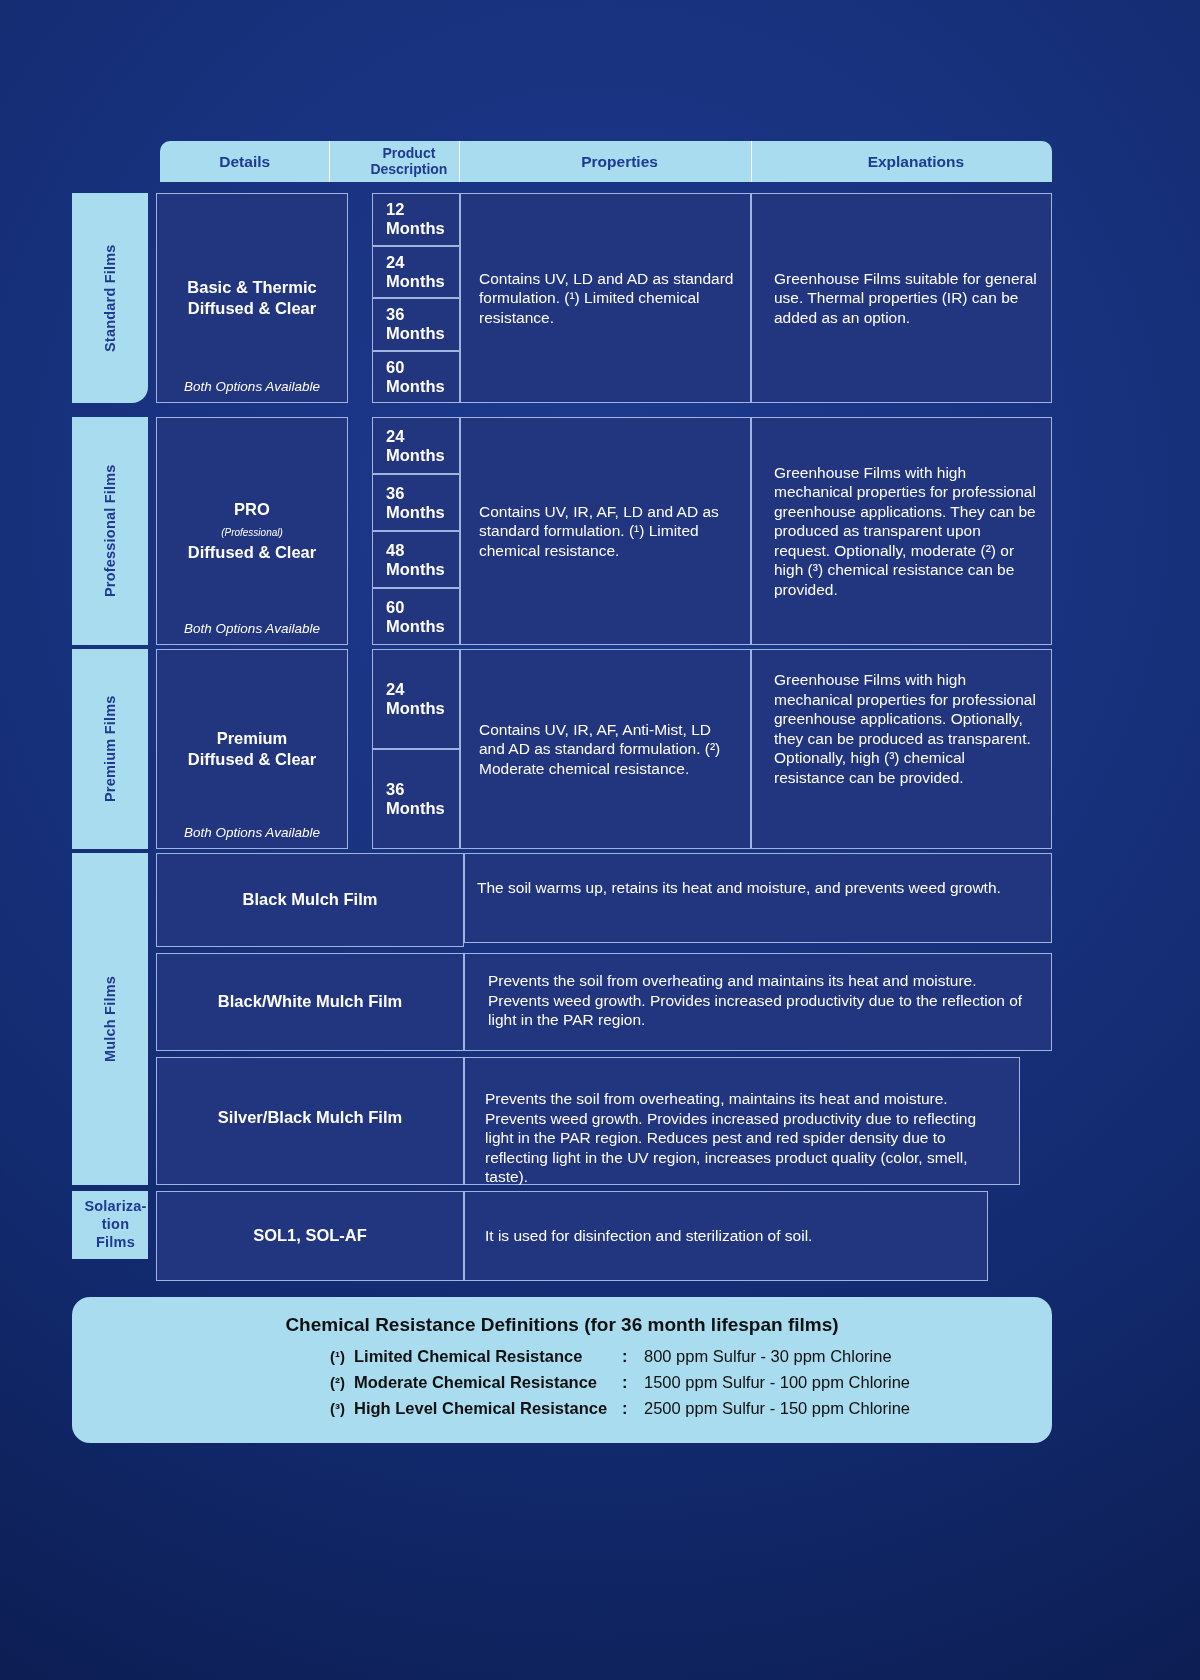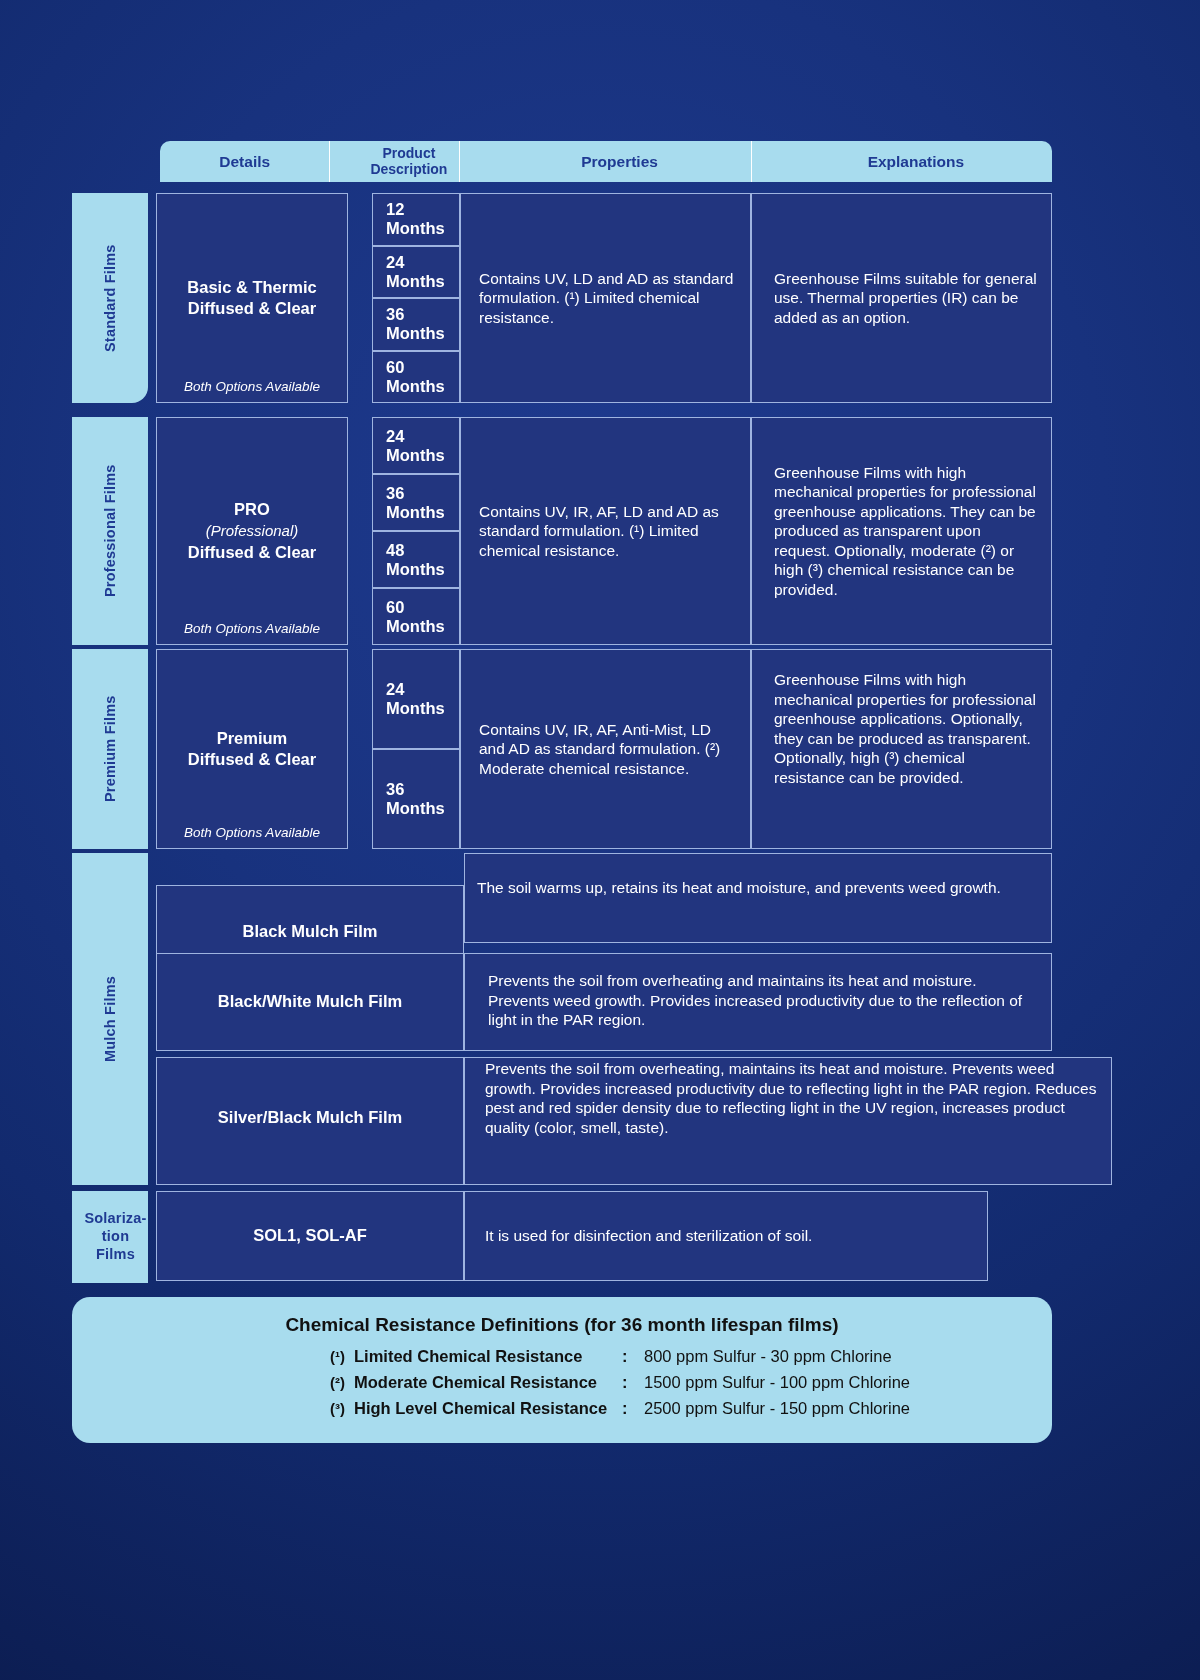--- a/index.html
+++ b/index.html
@@ -78,21 +78,21 @@
   .prod-name {
     font-weight: bold;
     font-size: 16.5px;
     line-height: 1.3;
     text-align: center;
     width: 100%;
   }
   .prod-sub {
     font-weight: normal;
     font-style: italic;
-    font-size: 15px;
+    font-size: 10px;
   }
   .both-options {
     position: absolute;
     left: 0; right: 0;
     bottom: 7px;
     text-align: center;
     font-style: italic;
     font-size: 13.5px;
     color: #ffffff;
     font-weight: normal;
@@ -229,47 +229,47 @@
       <span class="desc-text">Contains UV, IR, AF, Anti-Mist, LD and AD as standard formulation. (²) Moderate chemical resistance.</span>
     </div>
     <div class="data-cell topleft" style="width:301px; height:200px; padding-left:22px; padding-top:20px;">
       <span class="desc-text">Greenhouse Films with high mechanical properties for professional greenhouse applications. Optionally, they can be produced as transparent. Optionally, high (³) chemical resistance can be provided.</span>
     </div>
   </div>
 
   <div class="cat-cell" style="position:absolute; left:72px; top:853px; width:76px; height:332px;">Mulch Films</div>
 
   <div class="grid-row" style="left:156px; top:853px;">
-    <div class="data-cell center" style="width:308px; height:94px;margin-top:32px;">
+    <div class="data-cell center" style="width:308px; height:94px;">
       <div class="prod-name">Black Mulch Film</div>
     </div>
     <div class="data-cell topleft" style="width:588px; height:90px; padding-top:24px; padding-left:12px;">
       <span class="desc-text">The soil warms up, retains its heat and moisture, and prevents weed growth.</span>
     </div>
   </div>
 
   <div class="grid-row" style="left:156px; top:953px;">
     <div class="data-cell center" style="width:308px; height:98px;">
       <div class="prod-name">Black/White Mulch Film</div>
     </div>
     <div class="data-cell topleft" style="width:588px; height:98px; padding-top:17px; padding-left:23px;">
       <span class="desc-text">Prevents the soil from overheating and maintains its heat and moisture. Prevents weed growth. Provides increased productivity due to the reflection of light in the PAR region.</span>
     </div>
   </div>
 
   <div class="grid-row" style="left:156px; top:1057px;">
     <div class="data-cell center" style="width:308px; height:128px;">
       <div class="prod-name" style="margin-top:-6px;">Silver/Black Mulch Film</div>
     </div>
-    <div class="data-cell topleft" style="width:648px; height:128px; padding-top:1px; padding-left:20px;">
+    <div class="data-cell topleft" style="width:556px; height:128px; padding-top:31px; padding-left:20px;">
       <span class="desc-text">Prevents the soil from overheating, maintains its heat and moisture. Prevents weed growth. Provides increased productivity due to reflecting light in the PAR region. Reduces pest and red spider density due to reflecting light in the UV region, increases product quality (color, smell, taste).</span>
     </div>
   </div>
 
-  <div class="cat-cell horiz" style="position:absolute; left:72px; top:1191px; width:76px; height:92px; border-radius:0 0 0 0;padding-left:11px;">
+  <div class="cat-cell horiz" style="position:absolute; left:72px; top:1191px; width:76px; height:68px; border-radius:0 0 0 0;padding-left:11px;">
     <div>
       <div>Solariza-</div>
       <div>tion</div>
       <div>Films</div>
     </div>
   </div>
 
   <div class="grid-row" style="left:156px; top:1191px;">
     <div class="data-cell center" style="width:308px; height:90px;">
       <div class="prod-name">SOL1, SOL-AF</div>

